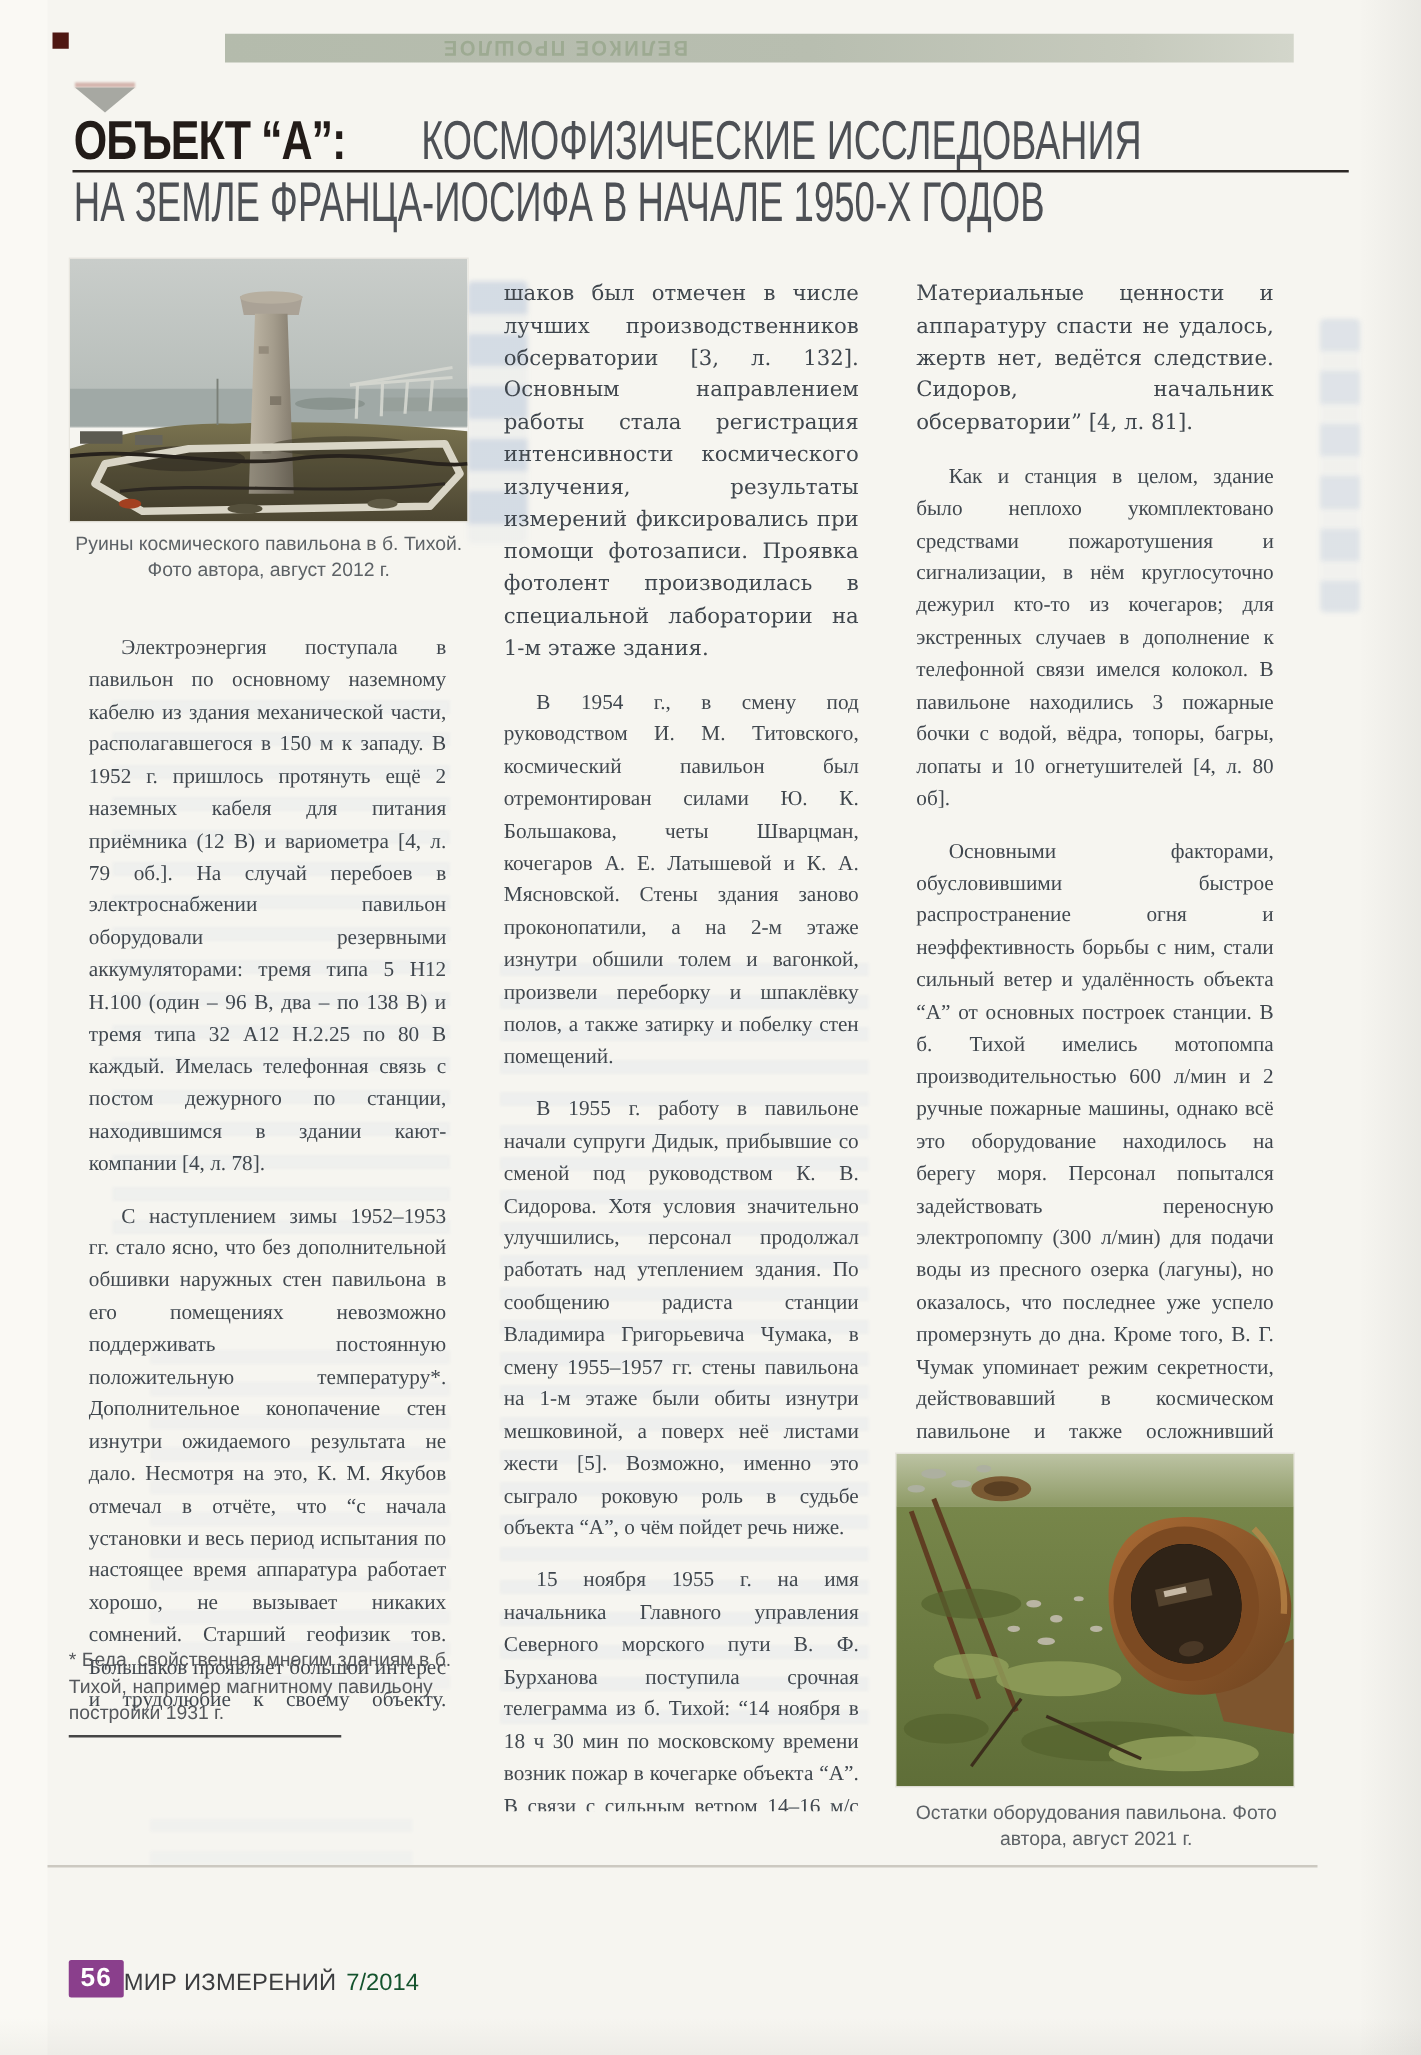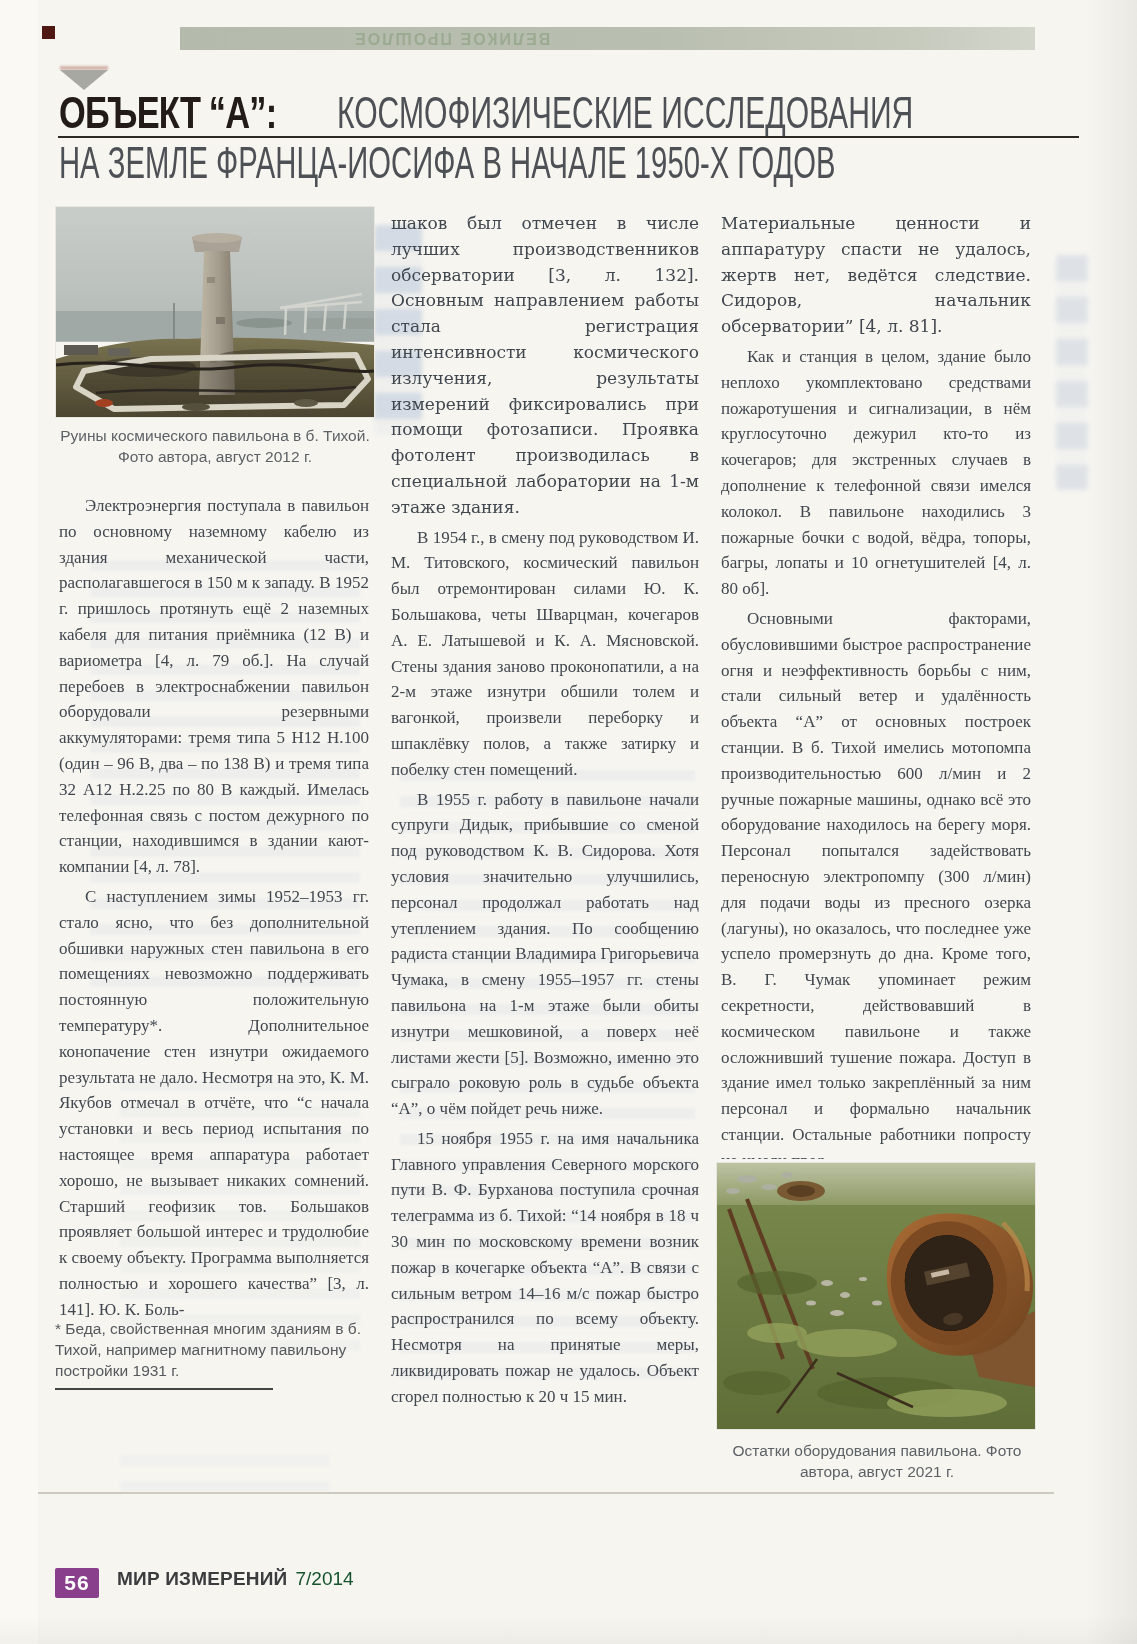--- a/index.html
+++ b/index.html
@@ -38,37 +38,37 @@
     font-weight:normal;font-size:43px;color:#4d5055;letter-spacing:0;
   }
   .title-rule{left:58px;top:136px;width:1021px;height:2px;background:#2c2826;}
   
   .col{
     overflow:hidden;text-align:justify;
     font-family:"DejaVu Serif","Liberation Serif",serif;
     font-size:17px;line-height:25.8px;color:#40474e;
     hyphens:auto;-webkit-hyphens:auto;
   }
-  .col p{margin:4px;}
+  .col p{margin:16px;}
   .col p.ind{text-indent:26px;font-family:Liberation Serif, serif;}
   
   .caption{
     font-size:15.5px;line-height:21px;color:#5d6266;text-align:center;
   }
   .fnote-rule{left:55px;top:1388px;width:218px;height:2px;background:#454545;}
   .footnote{font-size:15.5px;line-height:21px;color:#55585c;}
   
   .bottom-rule{left:38px;top:1492px;width:1016px;height:2px;background:#ccc9c1;}
-  .footer{left:55px;top:1568px;display:flex;align-items:flex-start;}
+  .footer{left:55px;top:1568px;display:flex;align-items:flex-end;}
   .page-num{
     width:44px;height:30px;background:#8a3f8c;border-radius:2px;
     color:#ffffff;font-weight:bold;font-size:21px;
     display:flex;align-items:center;justify-content:center;letter-spacing:1px;
   }
-  .mag-title{margin-left:18px;font-weight:bold;font-size:19px;color:#3b3c3e;letter-spacing:.2px;}
+  .mag-title{font-weight:normal;font-size:19px;color:#3b3c3e;letter-spacing:.2px;}
   .mag-issue{margin-left:8px;font-size:19px;color:#14532d;}
   
   .ghost{pointer-events:none;}
   .g-lines{
     background:repeating-linear-gradient(180deg,rgba(95,130,185,.09) 0 11px,rgba(95,130,185,0) 11px 26px);
     filter:blur(1.2px);
   }
   .g-strip{
     background:repeating-linear-gradient(180deg,rgba(80,118,180,.20) 0 26px,rgba(80,118,180,.04) 26px 42px);
     filter:blur(2px);border-radius:4px;

